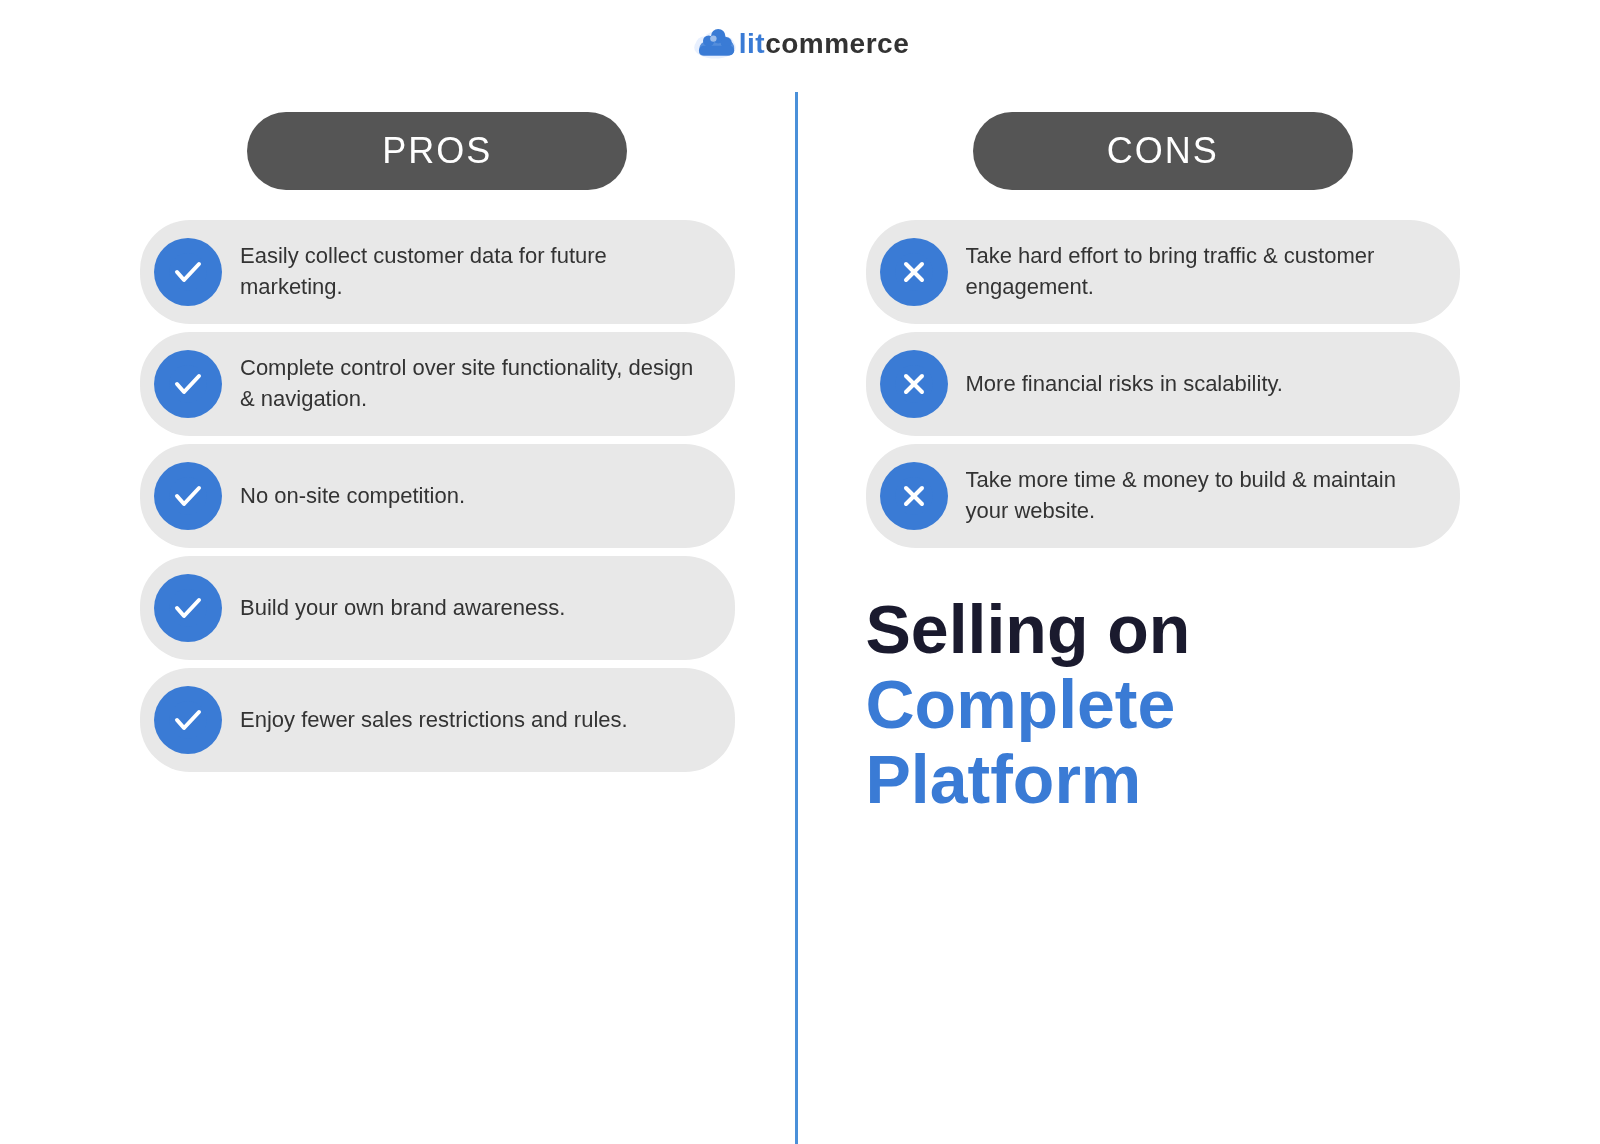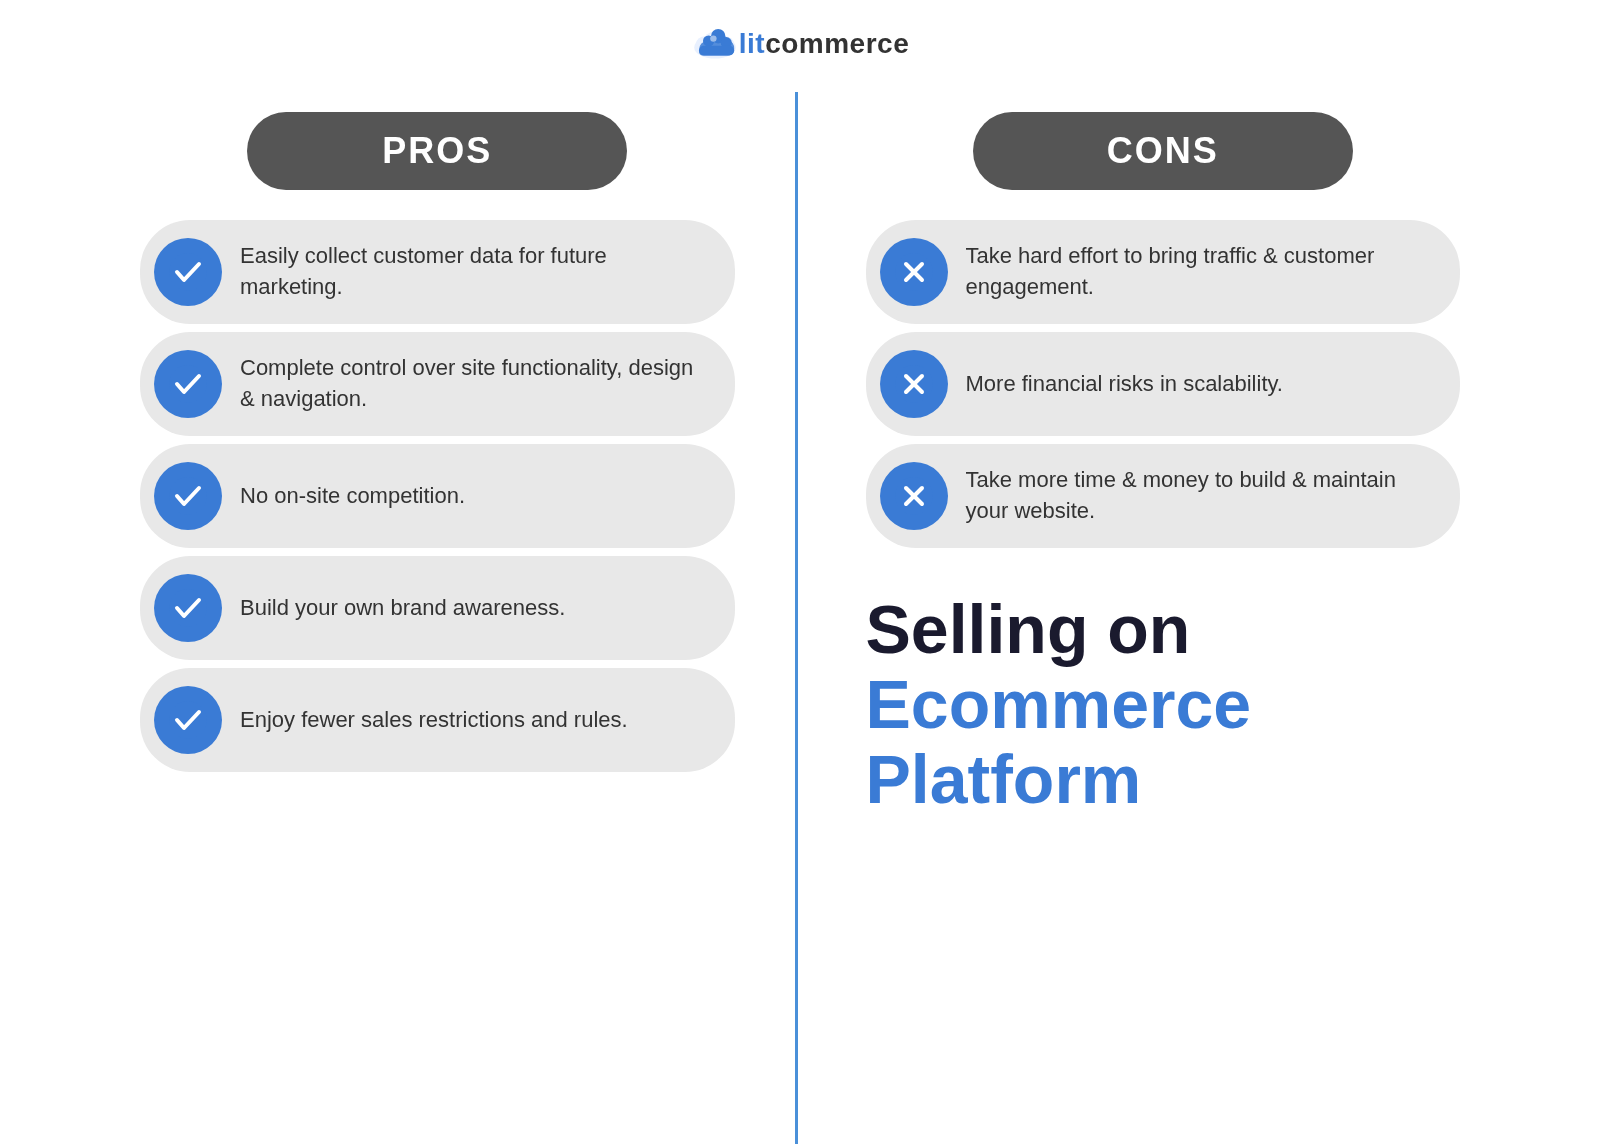--- a/index.html
+++ b/index.html
@@ -66,21 +66,21 @@
       background: #4a90d9;
       margin: 0;
       align-self: stretch;
       min-height: 900px;
     }
 
     .section-header {
       background: #555;
       color: #fff;
       font-size: 36px;
-      font-weight: 700;
+      font-weight: 400;
       text-transform: uppercase;
       letter-spacing: 2px;
       padding: 18px 60px;
       border-radius: 50px;
       margin-bottom: 30px;
       align-self: center;
       text-align: center;
       min-width: 320px;
     }
 
@@ -273,19 +273,19 @@
             <line x1="27" y1="11" x2="11" y2="27" stroke="white" stroke-width="4" stroke-linecap="round"></line>
           </svg>
         </div>
         <span class="item-text">Take more time &amp; money to build &amp; maintain your website.</span>
       </div>
 
     </div>
 
     <div class="selling-section" style="margin-top:44px;">
       <div class="selling-title-black">Selling on</div>
-      <div class="selling-title-blue">Ecommerce</div>
+      <div class="selling-title-blue">Complete</div>
       <div class="selling-title-blue">Platform</div>
     </div>
 
   </div>
 
 </div>
 
 </body></html>

